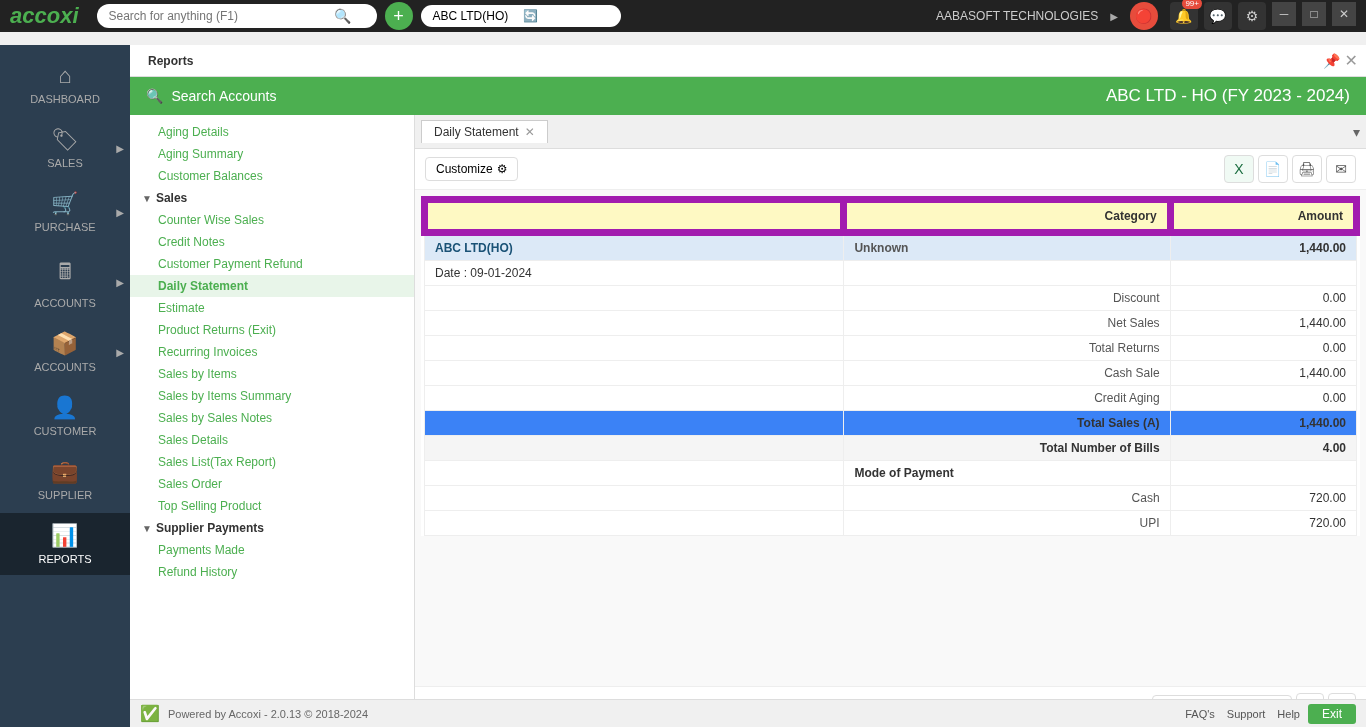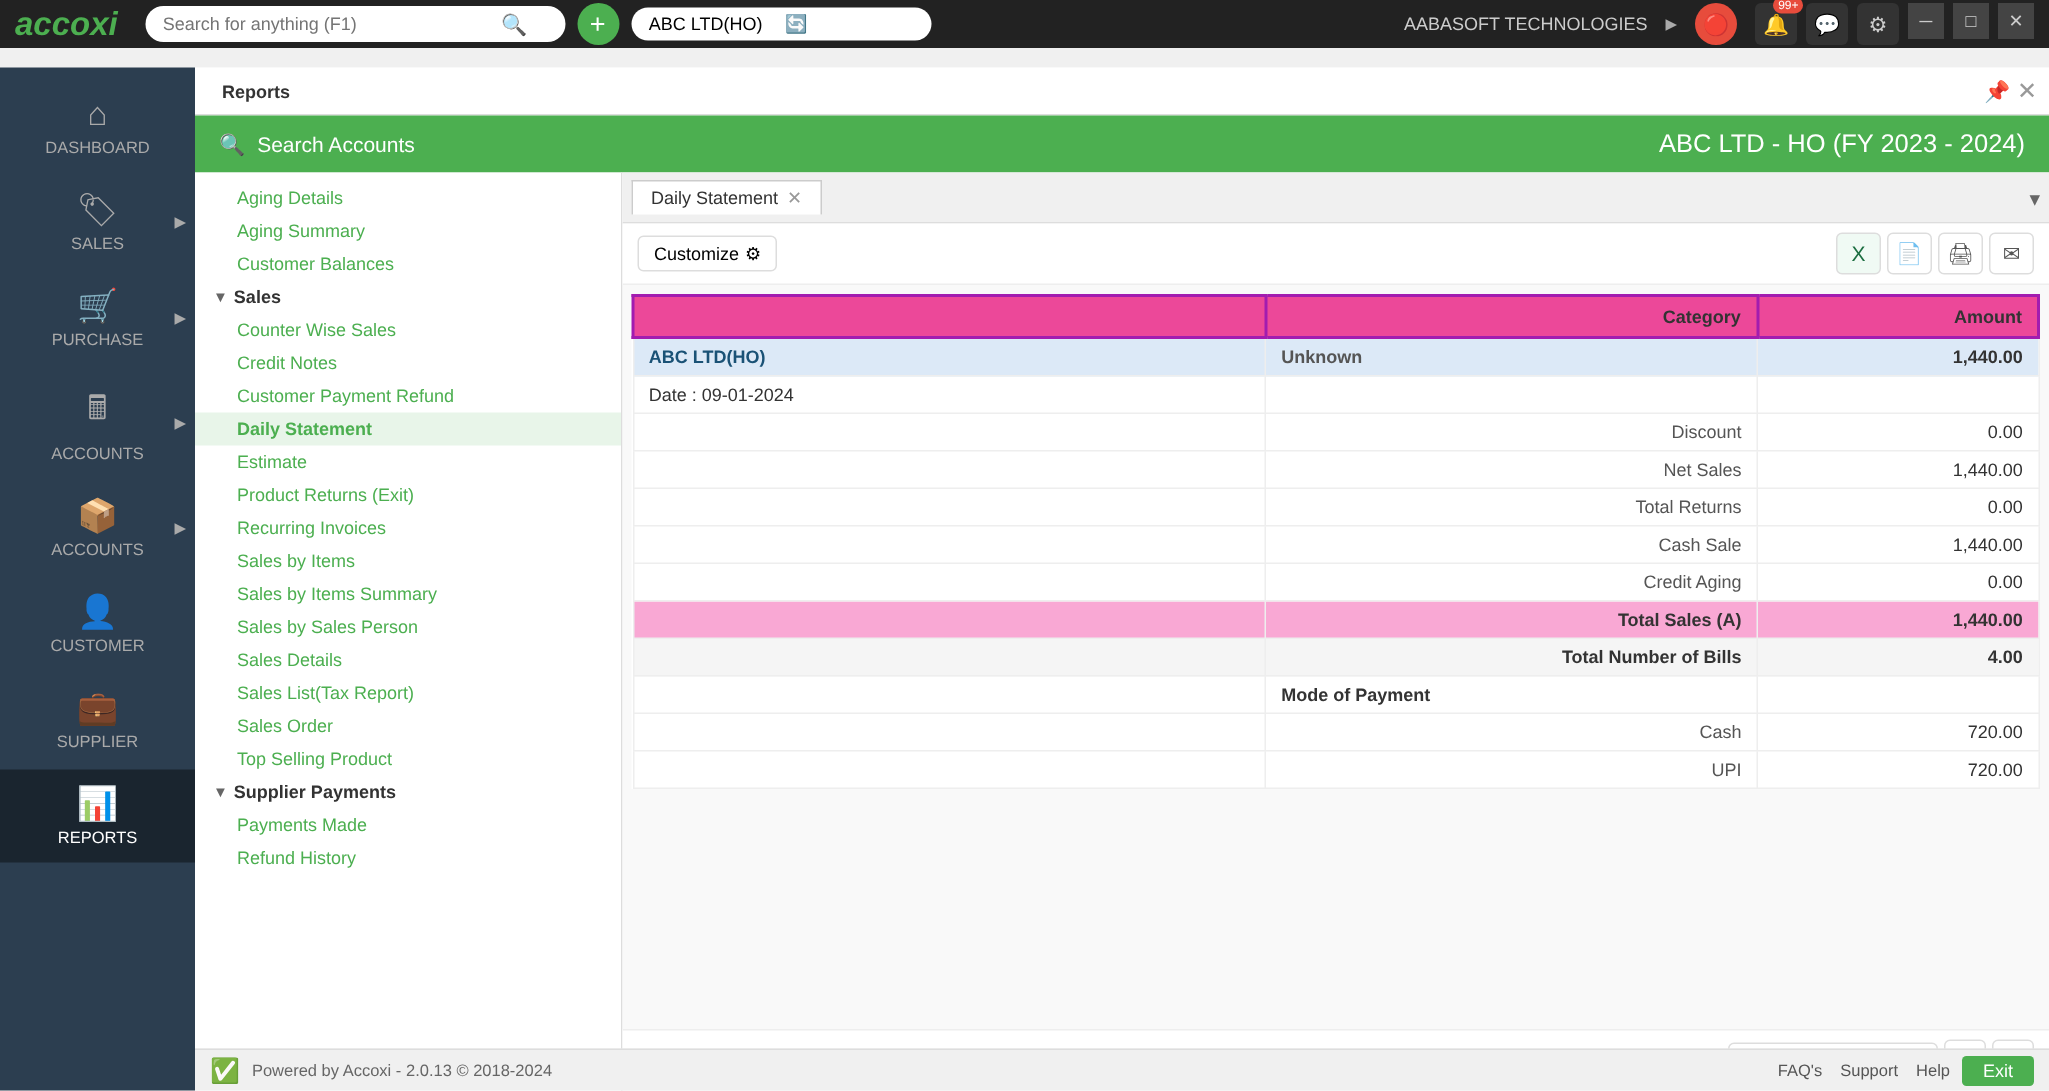--- a/index.html
+++ b/index.html
@@ -314,22 +314,22 @@
       flex: 1;
       overflow-y: auto;
       padding: 6px;
     }
     .report-table {
       width: 100%;
       border-collapse: collapse;
       background: white;
     }
     .report-table th {
-      background: #ec4899;
-      border: 2px solid #a21caf;
+      background: #fef9c3;
+      border: 7px solid #a21caf;
       padding: 6px 10px;
       text-align: right;
       font-size: 12px;
       font-weight: 600;
       color: #333;
     }
     .report-table th:first-child { text-align: left; }
     .report-table td {
       border: 1px solid #eee;
       padding: 5px 10px;
@@ -510,21 +510,21 @@
         </div>
         <div class="tree-item">Counter Wise Sales</div>
         <div class="tree-item">Credit Notes</div>
         <div class="tree-item">Customer Payment Refund</div>
         <div class="tree-item active">Daily Statement</div>
         <div class="tree-item">Estimate</div>
         <div class="tree-item">Product Returns (Exit)</div>
         <div class="tree-item">Recurring Invoices</div>
         <div class="tree-item">Sales by Items</div>
         <div class="tree-item">Sales by Items Summary</div>
-        <div class="tree-item">Sales by Sales Person</div>
+        <div class="tree-item">Sales by Sales Notes</div>
         <div class="tree-item">Sales Details</div>
         <div class="tree-item">Sales List(Tax Report)</div>
         <div class="tree-item">Sales Order</div>
         <div class="tree-item">Top Selling Product</div>
 
         <div class="tree-category">
           <span class="tree-triangle">▼</span>
           <span>Supplier Payments</span>
         </div>
         <div class="tree-item">Payments Made</div>
@@ -601,21 +601,21 @@
             <tr>
               <td></td>
               <td class="label-right">Cash Sale</td>
               <td class="right">1,440.00</td>
             </tr>
             <tr>
               <td></td>
               <td class="label-right">Credit Aging</td>
               <td class="right">0.00</td>
             </tr>
-            <tr style="background:#f9a8d4;">
+            <tr style="background:#3b82f6;">
               <td></td>
               <td class="bold-right">Total Sales (A)</td>
               <td class="bold-right">1,440.00</td>
             </tr>
             <tr style="background:#f5f5f5;">
               <td></td>
               <td class="bold-right">Total Number of Bills</td>
               <td class="bold-right">4.00</td>
             </tr>
             <tr>

